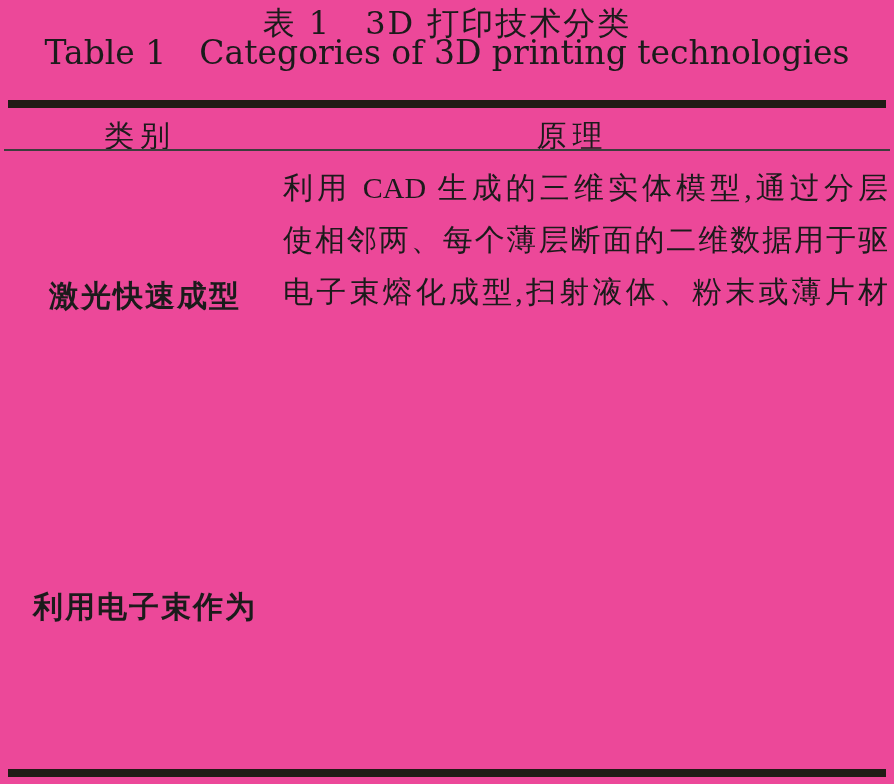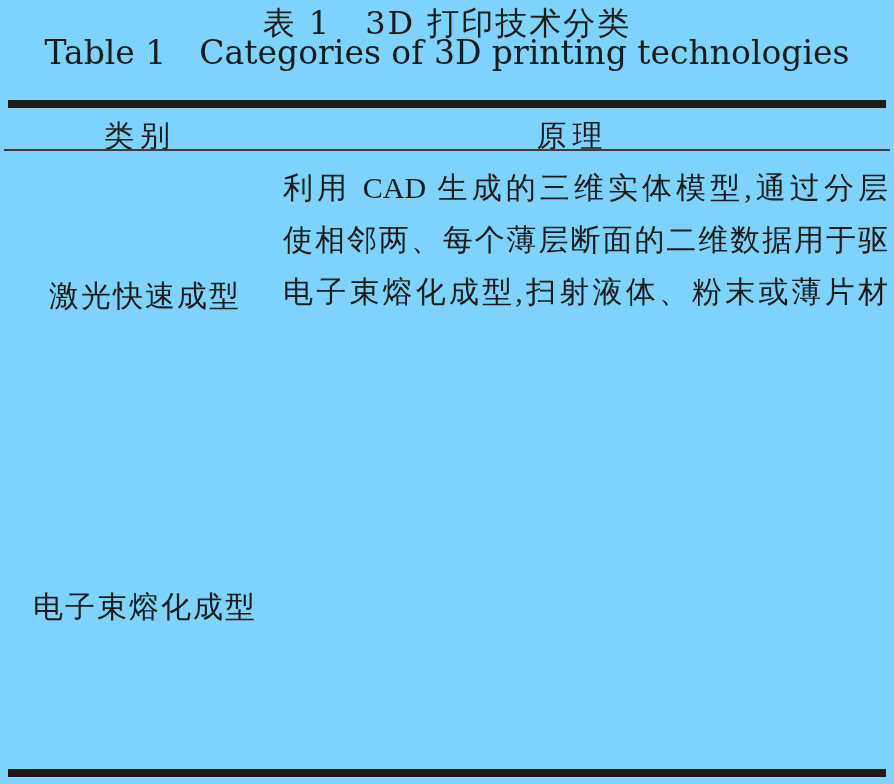--- a/index.html
+++ b/index.html
@@ -4,21 +4,21 @@
 <style>
   html, body {
     margin: 0;
     padding: 0;
     background: #ffffff;
   }
   .page {
     position: relative;
     width: 894px;
     height: 784px;
-    background: #7dd3fc;
+    background: #ec4899;
     color: #1b1b1b;
     font-family: "DejaVu Serif", "Liberation Serif", serif;
     overflow: hidden;
   }
   .title-zh {
     position: absolute;
     top: 2px;
     left: 0;
     right: 0;
     text-align: center;
@@ -87,20 +87,21 @@
     left: 20px;
     width: 250px;
     top: 8px;
     bottom: 0;
     display: flex;
     align-items: center;
     justify-content: center;
     font-size: 30px;
     letter-spacing: 2px;
     white-space: nowrap;
+    font-weight: bold;
   }
   .principle-cell {
     position: absolute;
     left: 283px;
     width: 605px;
     top: 0;
   }
   .jline, .lline {
     height: 52px;
     line-height: 52px;
@@ -142,18 +143,18 @@
   <div class="row row-1">
     <div class="cat-cell">激光快速成型</div>
     <div class="principle-cell">
       <div class="jline">利用 CAD 生成的三维实体模型,通过分层</div>
       <div class="jline">使相邻两、每个薄层断面的二维数据用于驱</div>
       <div class="jline">电子束熔化成型,扫射液体、粉末或薄片材</div>
     </div>
   </div>
 
   <div class="row row-2">
-    <div class="cat-cell">电子束熔化成型</div>
+    <div class="cat-cell">利用电子束作为</div>
   </div>
 
   <div class="rule rule-bottom"></div>
 
 </div>
 
 </body></html>

